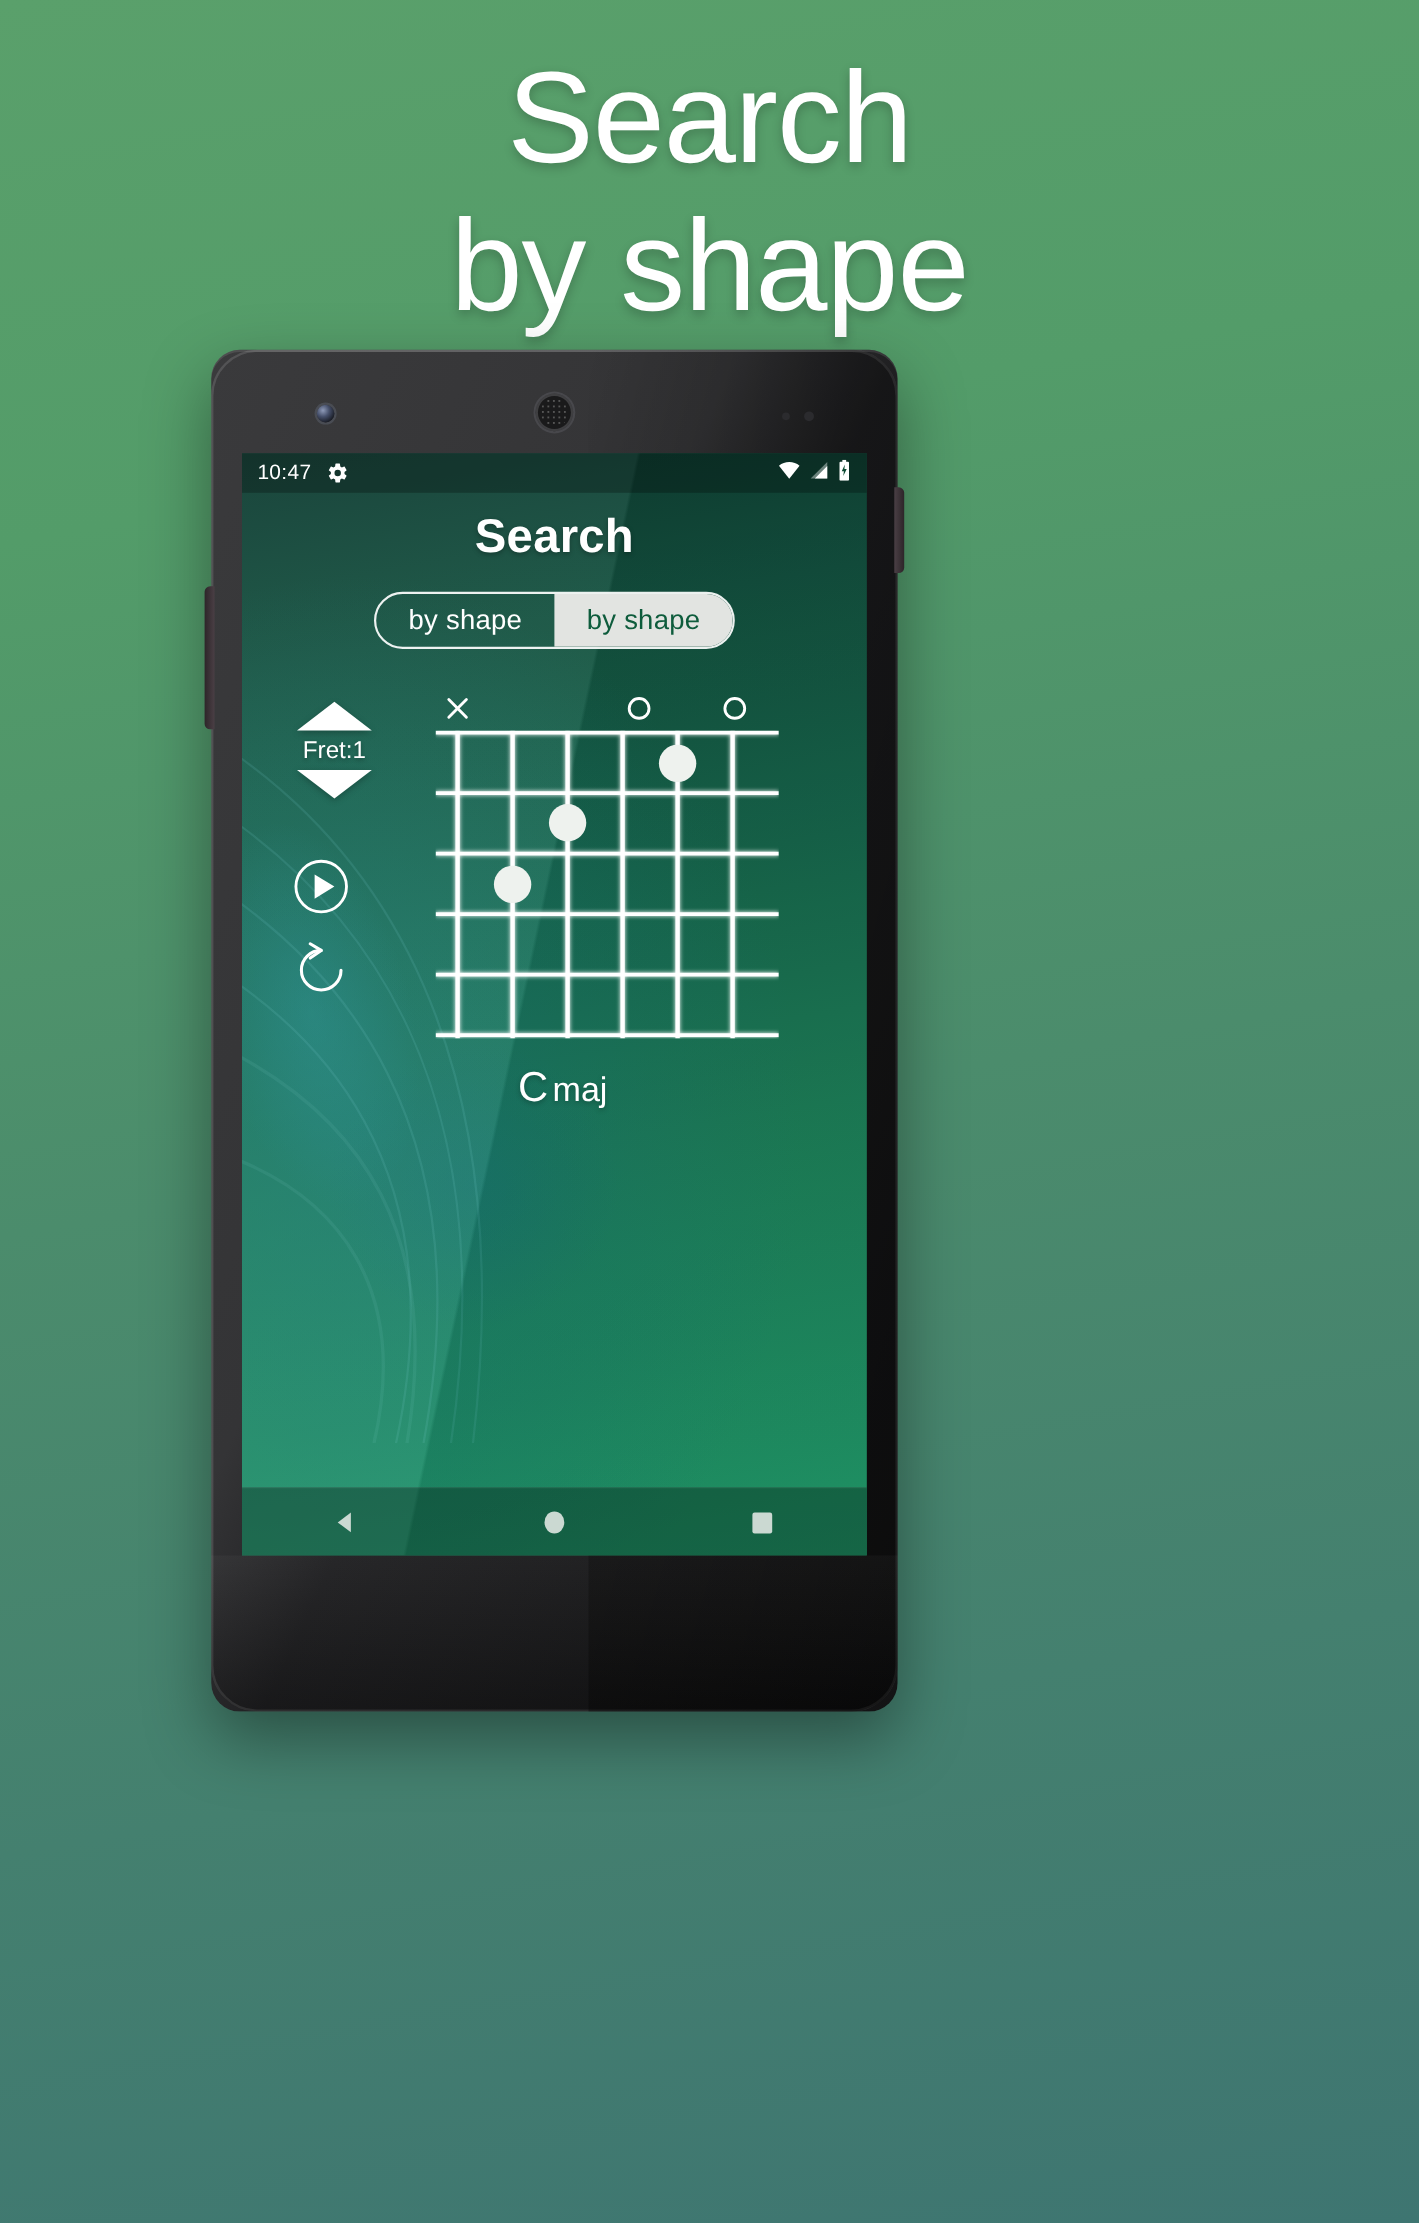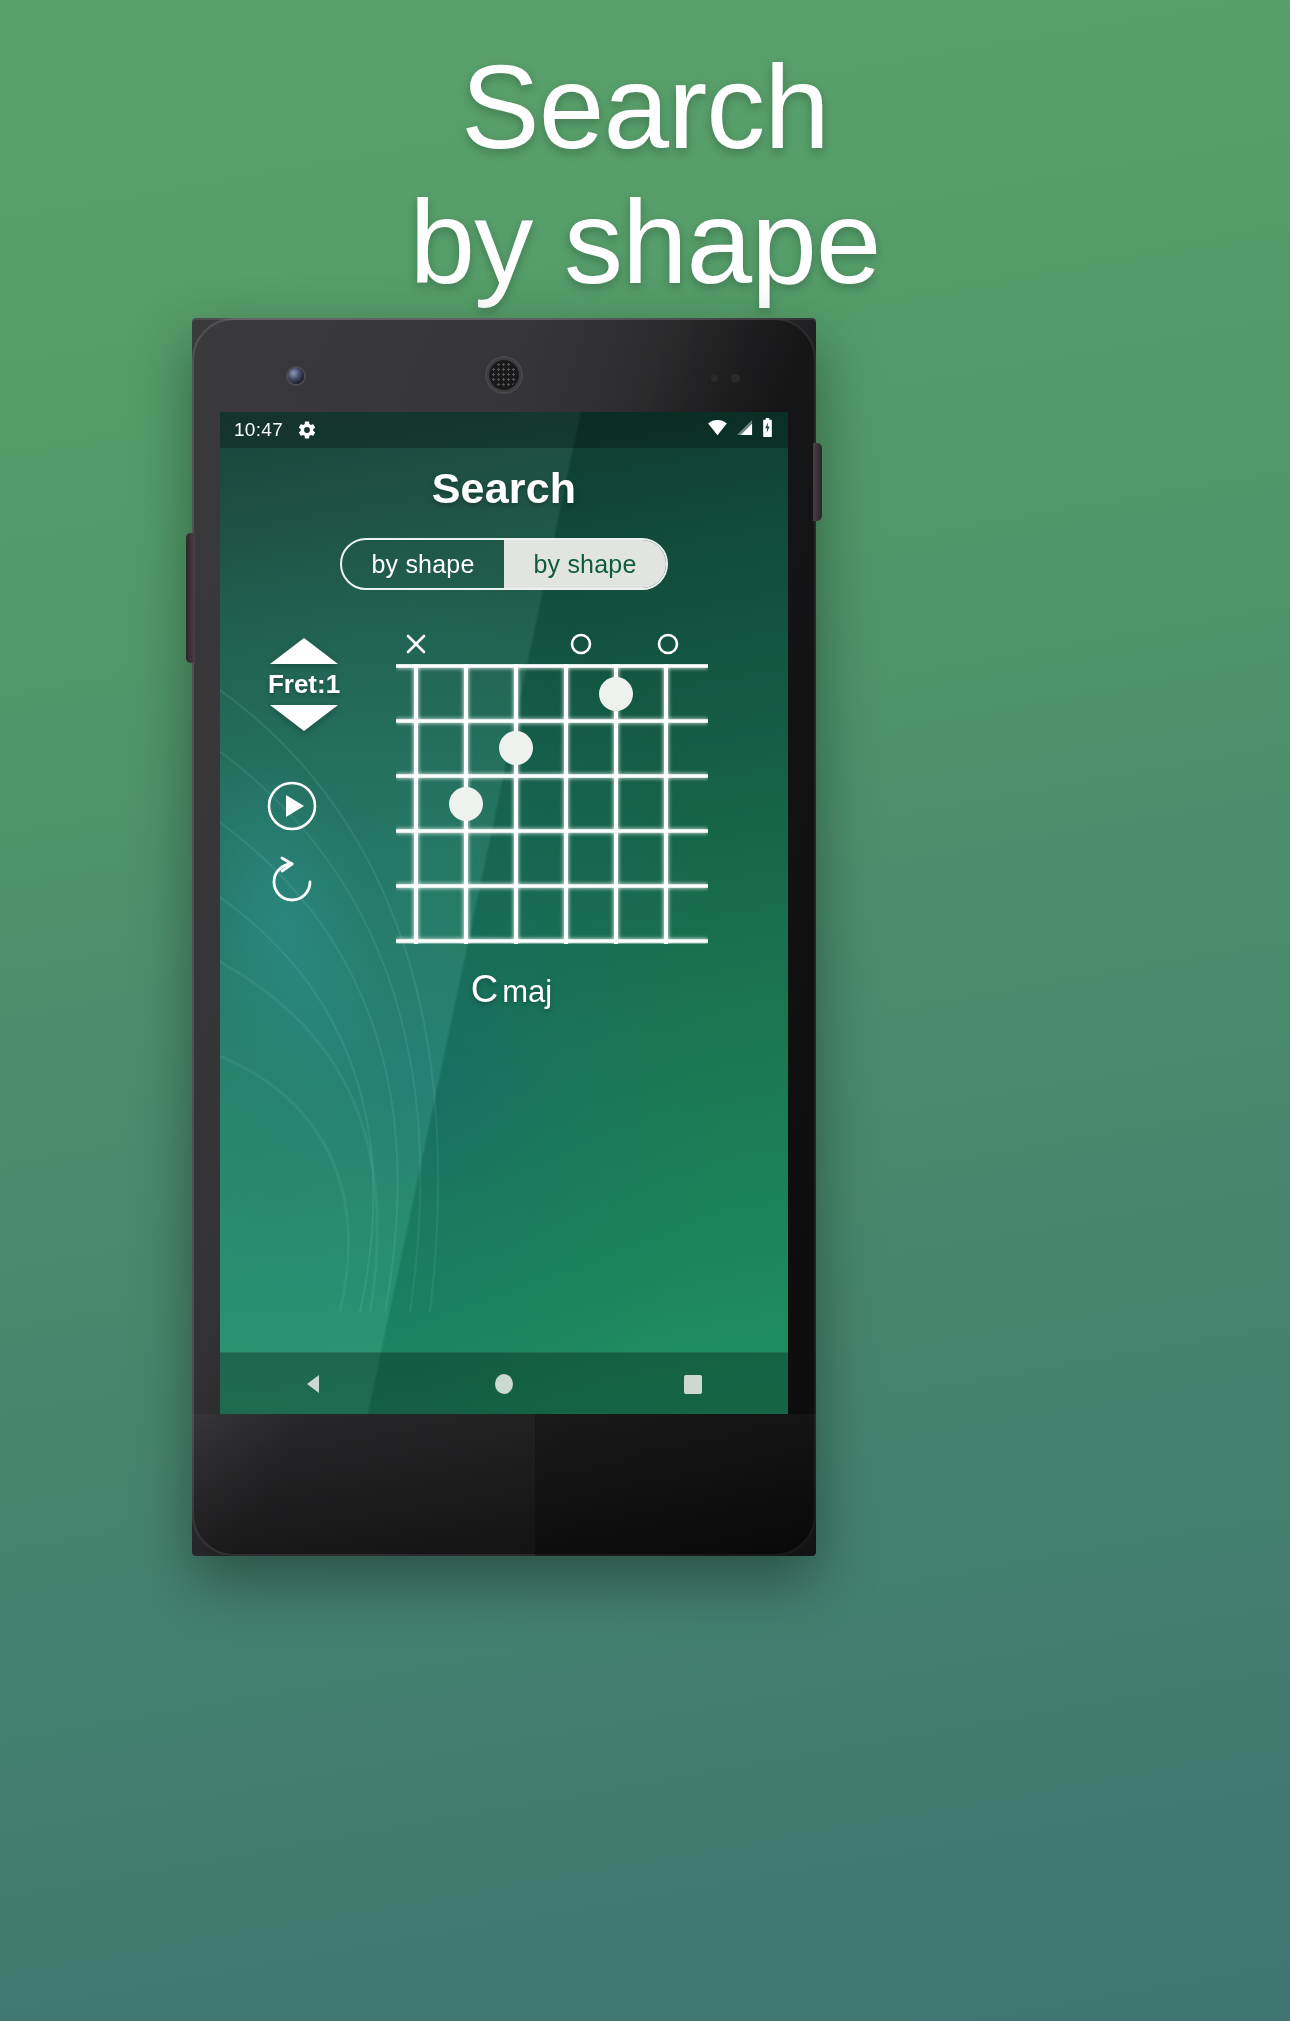--- a/index.html
+++ b/index.html
@@ -17,21 +17,21 @@
     font-size:118px; line-height:1.14; font-weight:300;
     letter-spacing:-1px;
     text-shadow:0 4px 10px rgba(0,0,0,0.22);
     white-space:pre-line;
   }
 
   
   .phone {
     position:absolute; left:192px; top:318px;
     width:624px; height:1238px;
-    border-radius:4px;
+    border-radius:26px;
     background:linear-gradient(115deg,#3a3a3c 0%,#343436 40%,#202022 52%,#131314 100%);
     box-shadow:0 24px 60px rgba(0,0,0,0.38), 0 2px 0 rgba(255,255,255,0.10) inset;
   }
   .phone:before{
     content:""; position:absolute; inset:0; border-radius:42px;
     border:2px solid rgba(255,255,255,0.13);
     pointer-events:none;
   }
   .phone-gloss{
     position:absolute; top:0; right:0; width:45%; height:100%;
@@ -126,21 +126,21 @@
   
   .chord-area{ position:absolute; top:214px; left:0; width:100%; height:330px; z-index:5; }
 
   .fret-controls{
     position:absolute; left:36px; top:12px; width:96px;
     display:flex; flex-direction:column; align-items:center;
   }
   .tri{ width:0;height:0; border-left:34px solid transparent; border-right:34px solid transparent; filter:drop-shadow(0 2px 3px rgba(0,0,0,.25)); }
   .tri-up{ border-bottom:26px solid #ffffff; }
   .tri-down{ border-top:26px solid #ffffff; }
-  .fret-label{ color:#fff; font-size:26px; margin:5px 0 5px; text-shadow:0 2px 4px rgba(0,0,0,.3);font-weight:bold; }
+  .fret-label{ color:#fff; font-size:22px; margin:5px 0 5px; text-shadow:0 2px 4px rgba(0,0,0,.3); }
 
   .icon-btn{ position:absolute; left:46px; width:52px; height:52px; }
   .icon-play{ top:154px; }
   .icon-reset{ top:230px; }
 
   .grid-wrap{ position:absolute; left:176px; top:0; width:312px; height:330px; }
   .markers{ position:absolute; top:0; left:0; width:100%; height:34px; }
   .fretgrid{ position:absolute; top:38px; left:0; width:100%; height:280px; }
 
   .chord-name{

